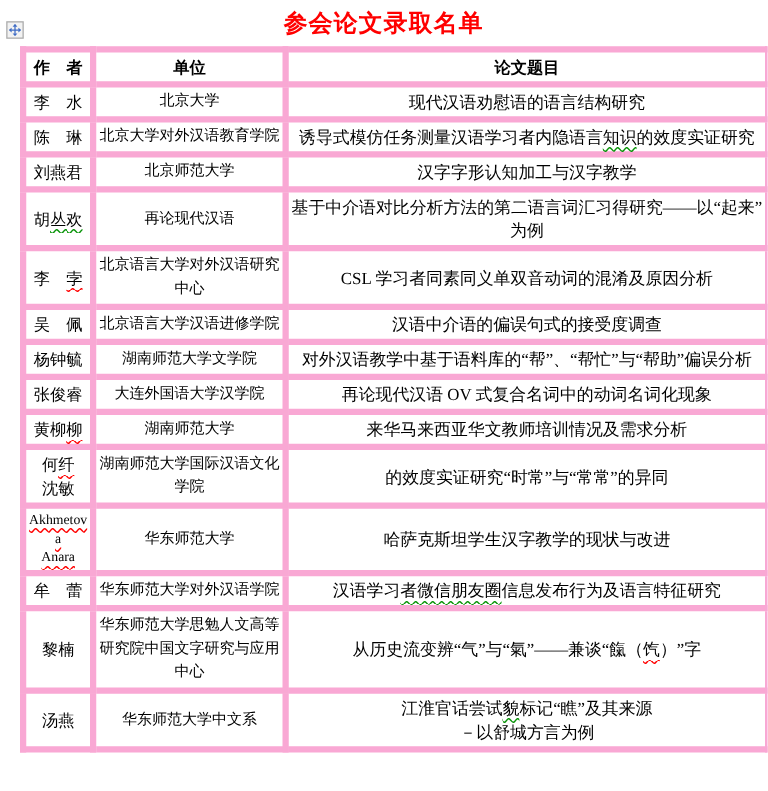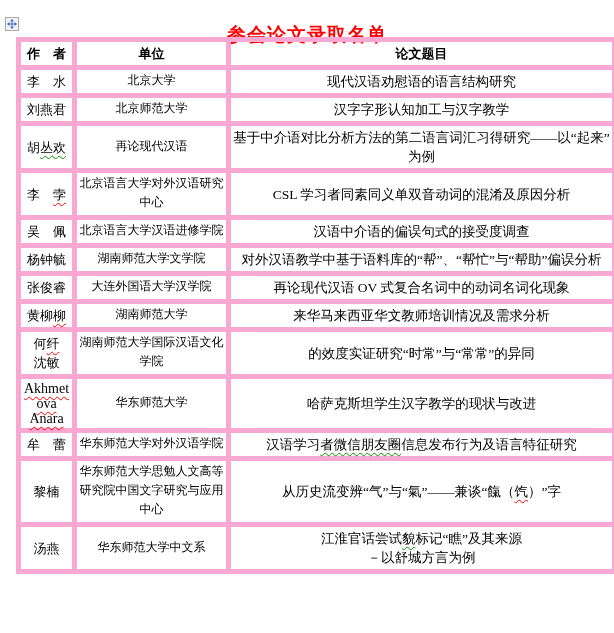--- a/index.html
+++ b/index.html
@@ -2,40 +2,40 @@
 <html lang="zh"><head>
 <meta charset="utf-8">
 <style>
   html,body{margin:0;padding:0;}
   body{
     width:614px;height:633px;background:#ffffff;color:#000;
     font-family:"Liberation Serif","DejaVu Serif",serif;
     position:relative;overflow:hidden;
   }
   .doc-title{
-    margin:22px 0 0 0;text-align:center;
+    margin:6px 0 0 0;text-align:center;
     font-size:19px;font-weight:bold;color:#ff0000;letter-spacing:1px;
   }
   .table-handle{
     position:absolute;left:5px;top:17px;width:14px;height:14px;
     border:1px solid #aaaaaa;background:#f2f2f2;
     display:flex;align-items:center;justify-content:center;
     box-sizing:border-box;cursor:move;
   }
   table.papers{
     position:absolute;left:16px;top:37px;width:596px;
     border-collapse:collapse;table-layout:fixed;
   }
   .papers th,.papers td{
     border:5px solid #f9a8d4;text-align:center;vertical-align:middle;
     padding:2px 2px;line-height:19px;word-break:break-word;
   }
   .papers th{font-size:13px;font-weight:bold;height:18px;}
   td.col-author{font-size:13px;}
-  td.col-author.latin-author{font-size:14px;line-height:15px;margin-top:20px;}
+  td.col-author.latin-author{font-size:11px;line-height:15px;margin-top:20px;}
   td.col-unit{font-size:12px;font-family:Liberation Mono, monospace;}
   td.col-title{font-size:13.5px;}
   .wavy-red{
     text-decoration:underline wavy #ff0000;
     text-decoration-thickness:1px;text-underline-offset:3px;
     text-decoration-skip-ink:none;
   }
   .wavy-green{
     text-decoration:underline wavy #089408;
     text-decoration-thickness:1px;text-underline-offset:3px;
@@ -73,20 +73,25 @@
       <th>作　者</th>
       <th>单位</th>
       <th>论文题目</th>
     </tr>
   </thead>
   <tbody>
       <tr>
         <td class="col-author">李　水</td>
         <td class="col-unit">北京大学</td>
         <td class="col-title">现代汉语劝慰语的语言结构研究</td>
+      </tr>
+      <tr>
+        <td class="col-author">陈　琳</td>
+        <td class="col-unit">北京大学对外汉语教育学院</td>
+        <td class="col-title">诱导式模仿任务测量汉语学习者内隐语言<span class="wavy-green">知识</span>的效度实证研究</td>
       </tr>
       <tr>
         <td class="col-author">刘燕君</td>
         <td class="col-unit">北京师范大学</td>
         <td class="col-title">汉字字形认知加工与汉字教学</td>
       </tr>
       <tr>
         <td class="col-author">胡<span class="wavy-green">丛欢</span></td>
         <td class="col-unit">再论现代汉语</td>
         <td class="col-title">基于中介语对比分析方法的第二语言词汇习得研究——以“起来”为例</td>

